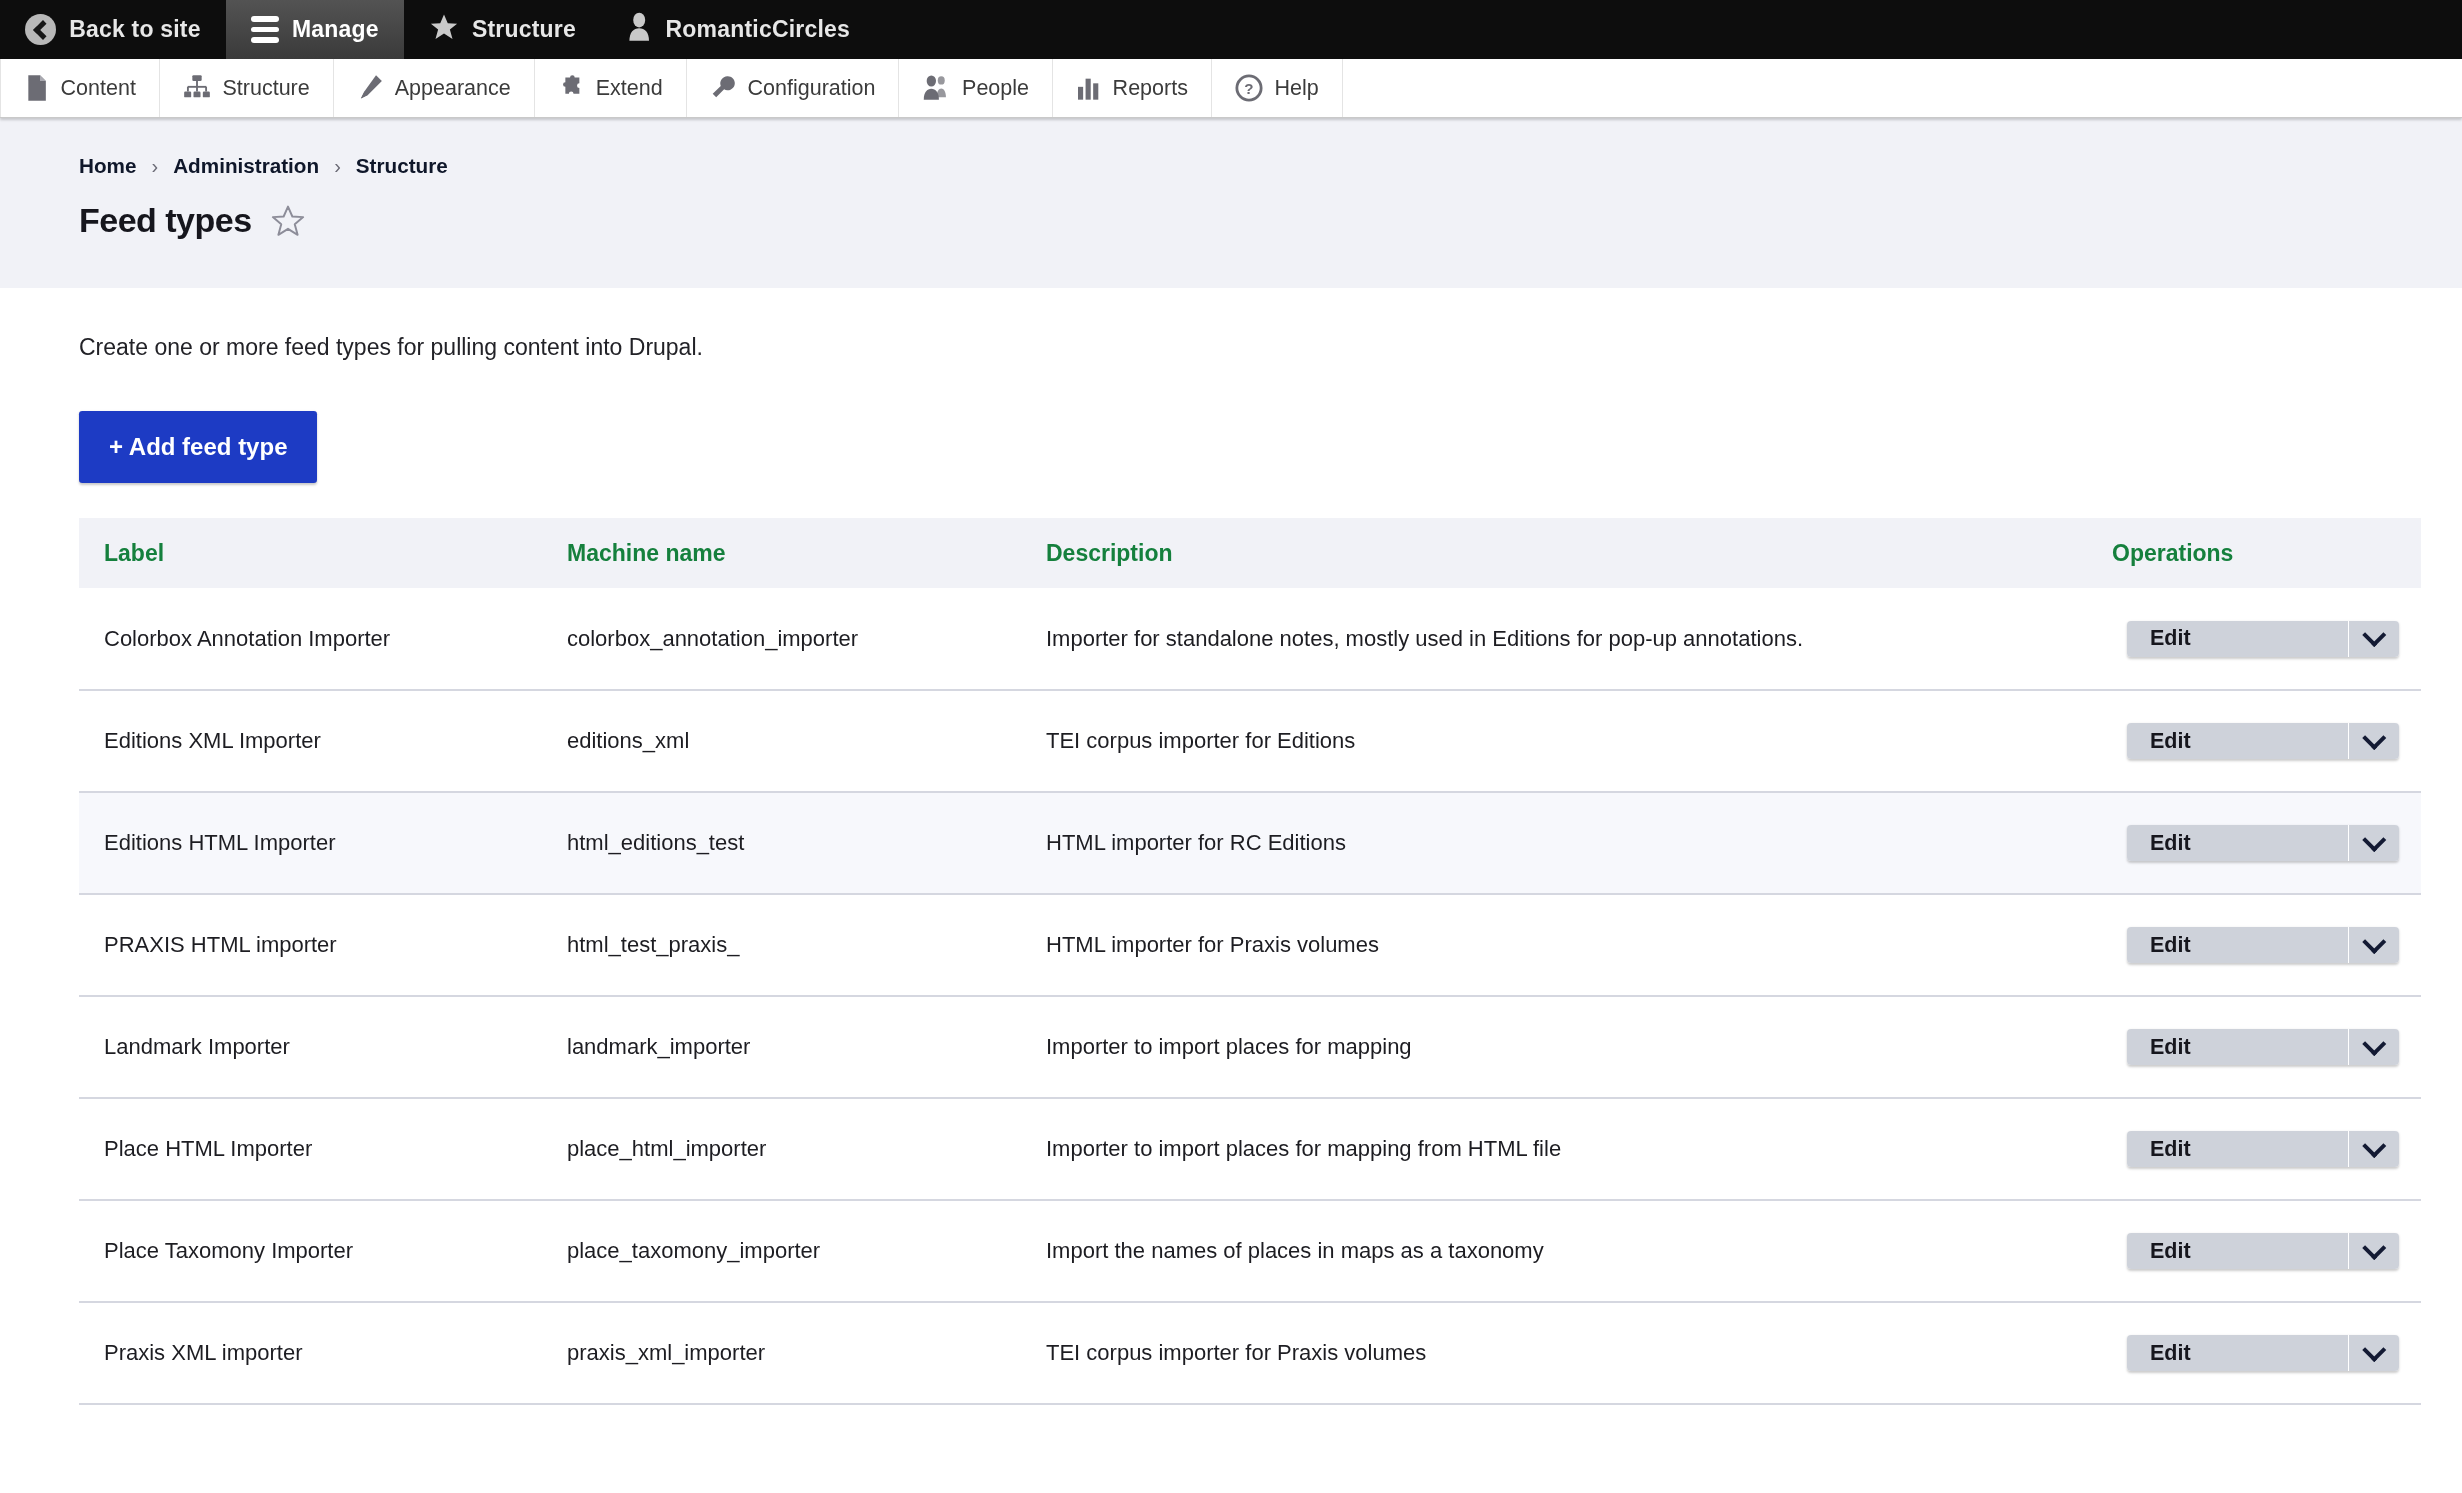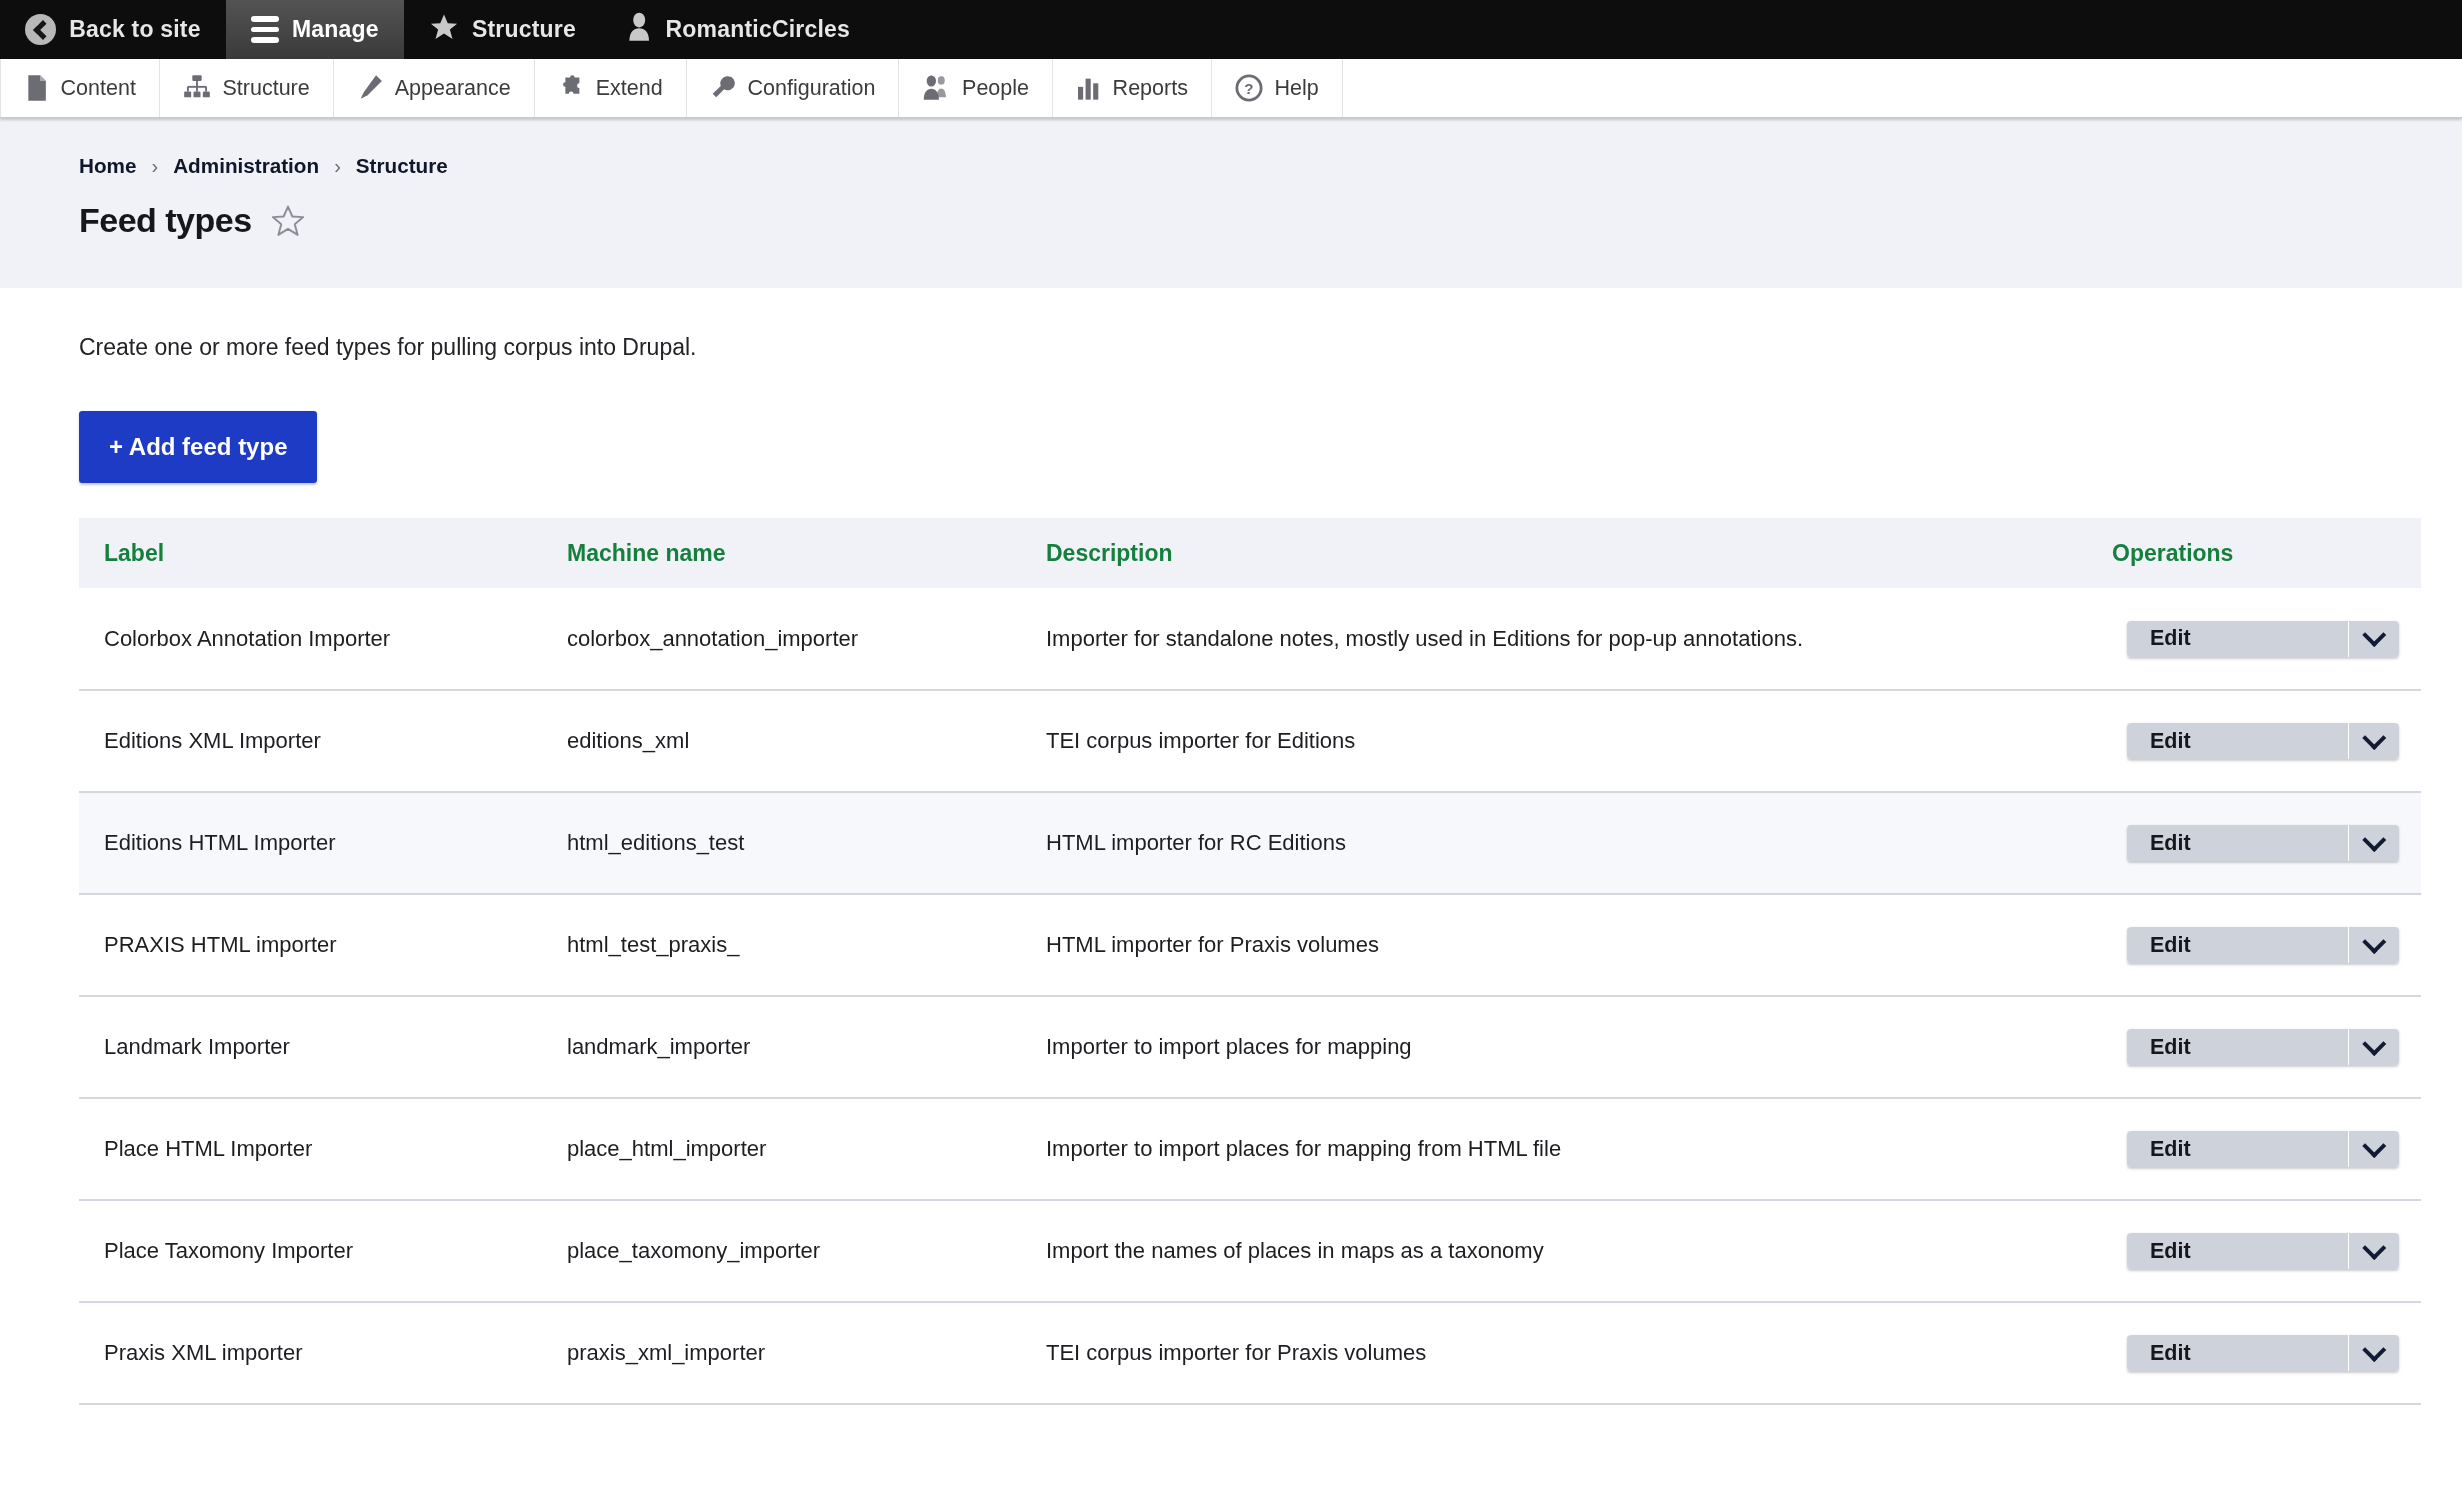--- a/index.html
+++ b/index.html
@@ -354,21 +354,21 @@
     <span class="star-outline">
       <svg width="36" height="36" viewBox="0 0 24 24">
         <polygon points="12,2.4 14.9,9 22.1,9.4 16.5,14.1 18.4,21.2 12,17.2 5.6,21.2 7.5,14.1 1.9,9.4 9.1,9" fill="none" stroke="#8d8d99" stroke-width="1.3" stroke-linejoin="round"></polygon>
       </svg>
     </span>
   </div>
 </div>
 
 <div class="main">
 
-  <p class="intro">Create one or more feed types for pulling corpus into Drupal.</p>
+  <p class="intro">Create one or more feed types for pulling content into Drupal.</p>
 
   <button class="btn-add">+ Add feed type</button>
 
   <table class="feed-table">
     <colgroup>
       <col class="col-label">
         <col class="col-machine">
         <col class="col-desc">
         <col class="col-ops">
     </colgroup>

